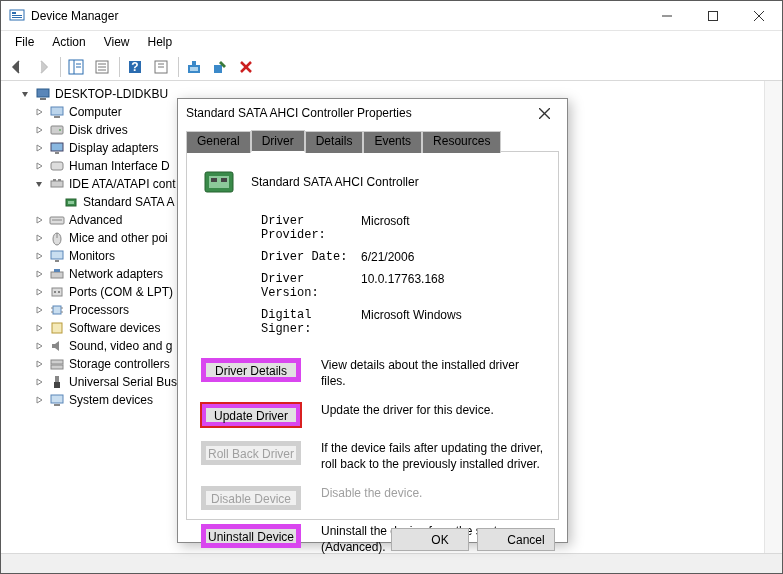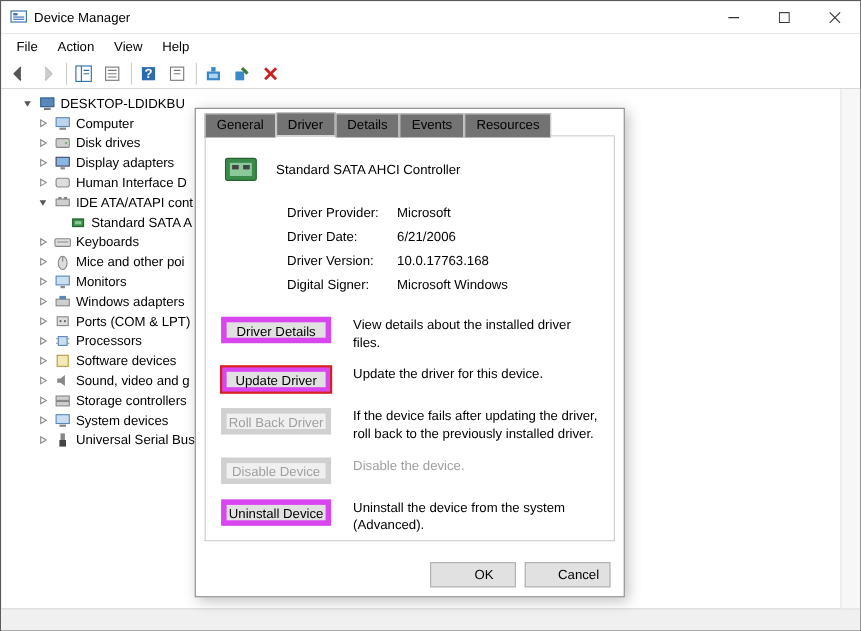--- a/index.html
+++ b/index.html
@@ -48,21 +48,21 @@
 .tab { padding: 3px 10px; border: 1px solid #ccc; border-bottom: none; margin-right: 0; background: #fff; position: relative; top: 1px; }
 .tab.inactive { background: #737373; top: 2px; padding-top: 2px; }
 .tab.active { background: #737373; border-bottom: 1px solid #fff; }
 
 .tab-content { border: 1px solid #ccc; border-top: none; height: 368px; padding: 12px 14px; }
 .head { display: flex; align-items: center; gap: 14px; margin-bottom: 14px; }
 .head-icon { width: 36px; height: 36px; }
 .head-icon svg { width: 36px; height: 36px; }
 
 .kv { display: flex; margin: 0 0 8px 60px; }
-.kv-label { width: 100px; }
+.kv-label { width: 100px; font-family: Liberation Mono, monospace; }
 .kv-val { }
 
 .actions { margin-top: 22px; }
 .act-row { display: flex; align-items: flex-start; gap: 20px; margin-bottom: 14px; min-height: 24px; }
 .act-row button { width: 100px; height: 24px; background: #e1e1e1; border: 5px solid #d946ef; padding: 1px; font-size: 12px; }
 .act-row button:disabled { color: #a0a0a0; background: #f0f0f0; border-color: #d0d0d0; }
 .act-row .desc { flex: 1; font-size: 12px; line-height: 1.3; }
 .act-row .desc.disabled { color: #a0a0a0; }
 .highlight { outline: 2px solid #d92020; outline-offset: -1px; }
 
@@ -298,21 +298,21 @@
                     <svg width="10" height="10" viewBox="0 0 10 10">
                       <path d="M3 2 L8 5 L3 8 Z" fill="none" stroke="#888"></path>
                     </svg>
                   </span>
                   <span class="node-icon">
                     <svg viewBox="0 0 16 16">
                       <rect x="1" y="5" width="14" height="7" rx="1" fill="#ddd" stroke="#888"></rect>
                       <line x1="3" y1="8" x2="13" y2="8" stroke="#888"></line>
                     </svg>
                   </span>
-                  <span>Keyboards</span>
+                  <span>Advanced</span>
                 </div>
               </li>
               <li>
                 <div class="row indent2">
                   <span class="expander">
                     <svg width="10" height="10" viewBox="0 0 10 10">
                       <path d="M3 2 L8 5 L3 8 Z" fill="none" stroke="#888"></path>
                     </svg>
                   </span>
                   <span class="node-icon">
@@ -346,21 +346,21 @@
                     <svg width="10" height="10" viewBox="0 0 10 10">
                       <path d="M3 2 L8 5 L3 8 Z" fill="none" stroke="#888"></path>
                     </svg>
                   </span>
                   <span class="node-icon">
                     <svg viewBox="0 0 16 16">
                       <rect x="2" y="6" width="12" height="6" fill="#cfcfcf" stroke="#888"></rect>
                       <rect x="5" y="3" width="6" height="3" fill="#5a86b8"></rect>
                     </svg>
                   </span>
-                  <span>Windows adapters</span>
+                  <span>Network adapters</span>
                 </div>
               </li>
               <li>
                 <div class="row indent2">
                   <span class="expander">
                     <svg width="10" height="10" viewBox="0 0 10 10">
                       <path d="M3 2 L8 5 L3 8 Z" fill="none" stroke="#888"></path>
                     </svg>
                   </span>
                   <span class="node-icon">
@@ -440,53 +440,62 @@
               </li>
               <li>
                 <div class="row indent2">
                   <span class="expander">
                     <svg width="10" height="10" viewBox="0 0 10 10">
                       <path d="M3 2 L8 5 L3 8 Z" fill="none" stroke="#888"></path>
                     </svg>
                   </span>
                   <span class="node-icon">
                     <svg viewBox="0 0 16 16">
+                      <rect x="6" y="2" width="4" height="6" fill="#888"></rect>
+                      <rect x="5" y="8" width="6" height="6" fill="#444"></rect>
+                    </svg>
+                  </span>
+                  <span>Universal Serial Bus</span>
+                </div>
+              </li>
+              <li>
+                <div class="row indent2">
+                  <span class="expander">
+                    <svg width="10" height="10" viewBox="0 0 10 10">
+                      <path d="M3 2 L8 5 L3 8 Z" fill="none" stroke="#888"></path>
+                    </svg>
+                  </span>
+                  <span class="node-icon">
+                    <svg viewBox="0 0 16 16">
                       <rect x="2" y="3" width="12" height="8" fill="#c9def0" stroke="#5a86b8"></rect>
                       <rect x="5" y="12" width="6" height="2" fill="#888"></rect>
                     </svg>
                   </span>
                   <span>System devices</span>
-                </div>
-              </li>
-              <li>
-                <div class="row indent2">
-                  <span class="expander">
-                    <svg width="10" height="10" viewBox="0 0 10 10">
-                      <path d="M3 2 L8 5 L3 8 Z" fill="none" stroke="#888"></path>
-                    </svg>
-                  </span>
-                  <span class="node-icon">
-                    <svg viewBox="0 0 16 16">
-                      <rect x="6" y="2" width="4" height="6" fill="#888"></rect>
-                      <rect x="5" y="8" width="6" height="6" fill="#444"></rect>
-                    </svg>
-                  </span>
-                  <span>Universal Serial Bus</span>
                 </div>
               </li>
             </ul>
         </li>
       </ul>
     </div>
     <div class="right-gutter"></div>
   </div>
 
   <div class="statusbar"></div>
 
   <div class="dialog">
+    <div class="dlg-title">
+      <span>Standard SATA AHCI Controller Properties</span>
+      <div class="dlg-close">
+          <svg viewBox="0 0 10 10">
+            <line x1="0" y1="0" x2="10" y2="10" stroke="#333" stroke-width="1.2"></line>
+            <line x1="10" y1="0" x2="0" y2="10" stroke="#333" stroke-width="1.2"></line>
+          </svg>
+        </div>
+    </div>
     <div class="dlg-body">
       <div class="tabstrip">
         <div class="tab inactive">General</div>
         <div class="tab active">Driver</div>
         <div class="tab inactive">Details</div>
         <div class="tab inactive">Events</div>
         <div class="tab inactive">Resources</div>
       </div>
       <div class="tab-content">
         <div class="head">

